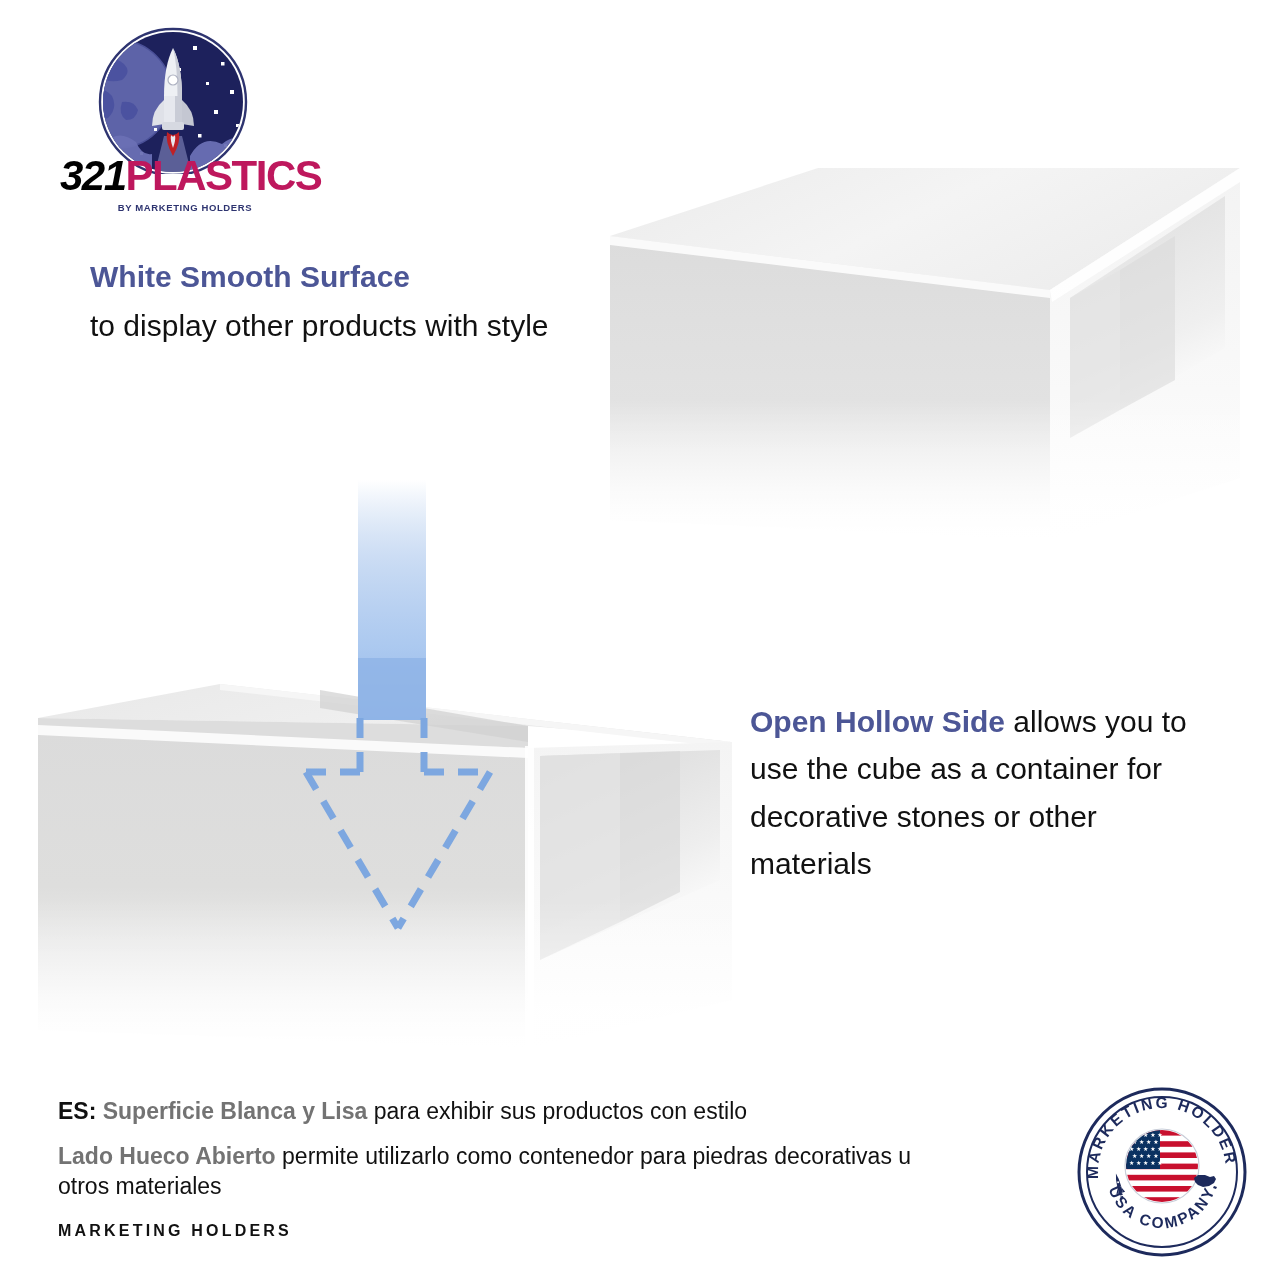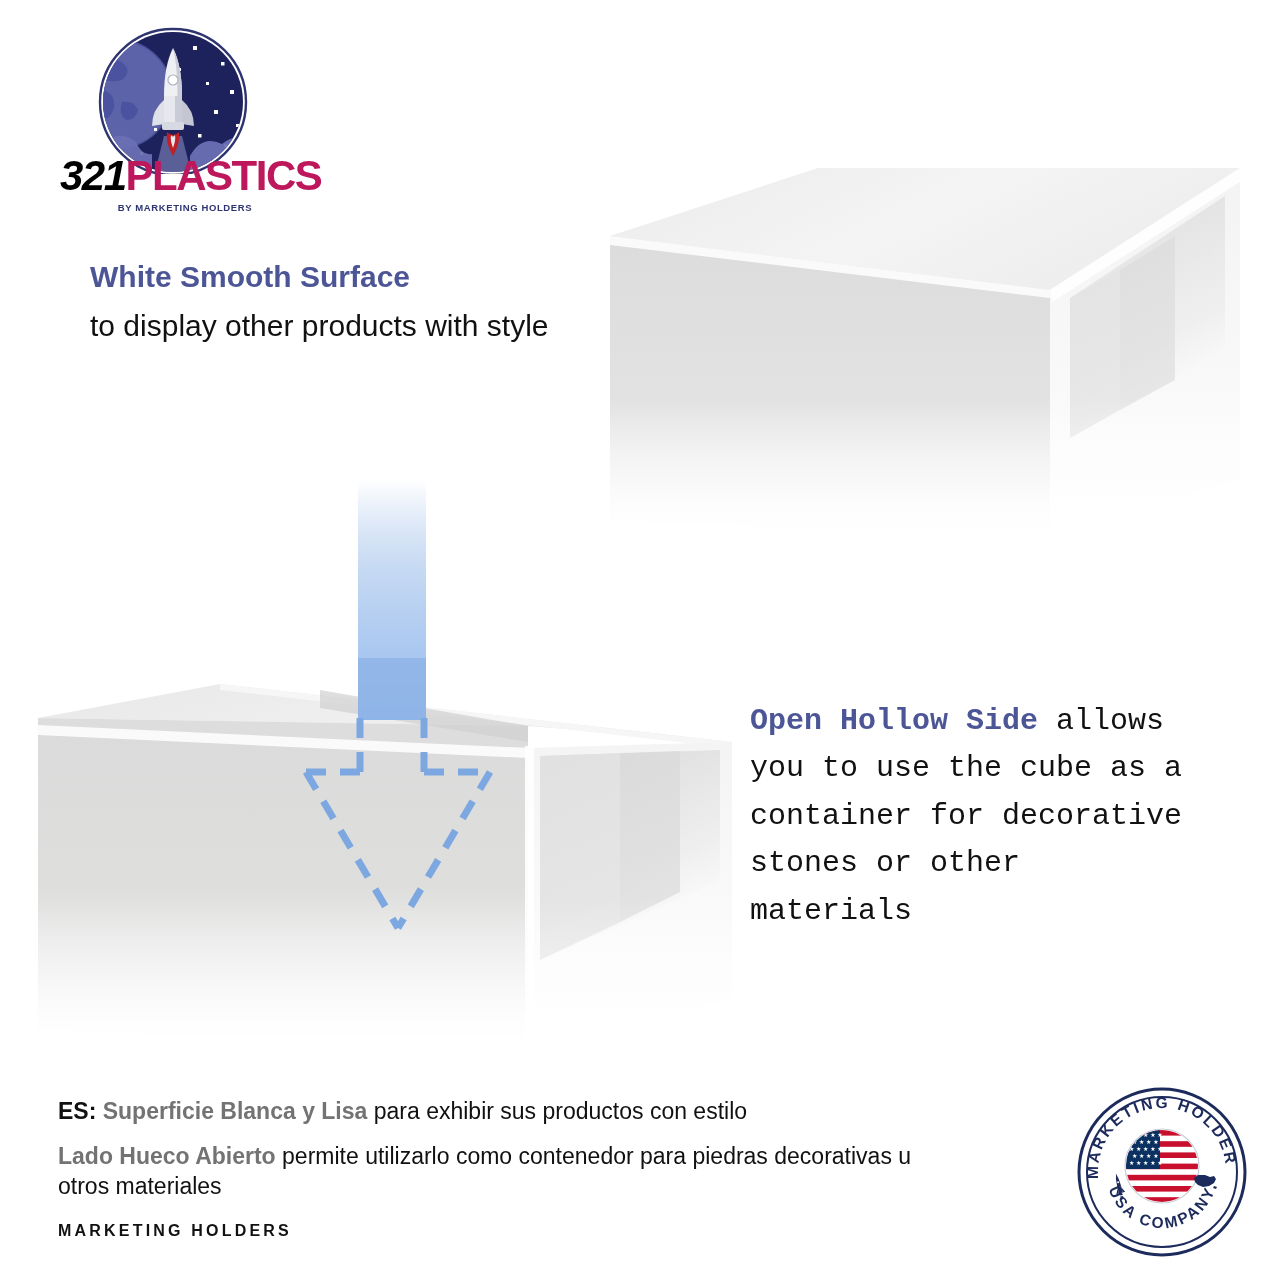--- a/index.html
+++ b/index.html
@@ -85,21 +85,20 @@
     font-size: 30px;
     font-weight: bold;
     color: #4c5696;
     margin-bottom: 2px;
   }
   #callout-bottom {
     left: 750px;
     top: 698px;
     width: 450px;
     text-align: left;
-    font-family: Liberation Mono, monospace;
   }
 
   
   #cube-top {
     position: absolute;
     left: 600px;
     top: 148px;
     width: 650px;
     height: 400px;
   }

